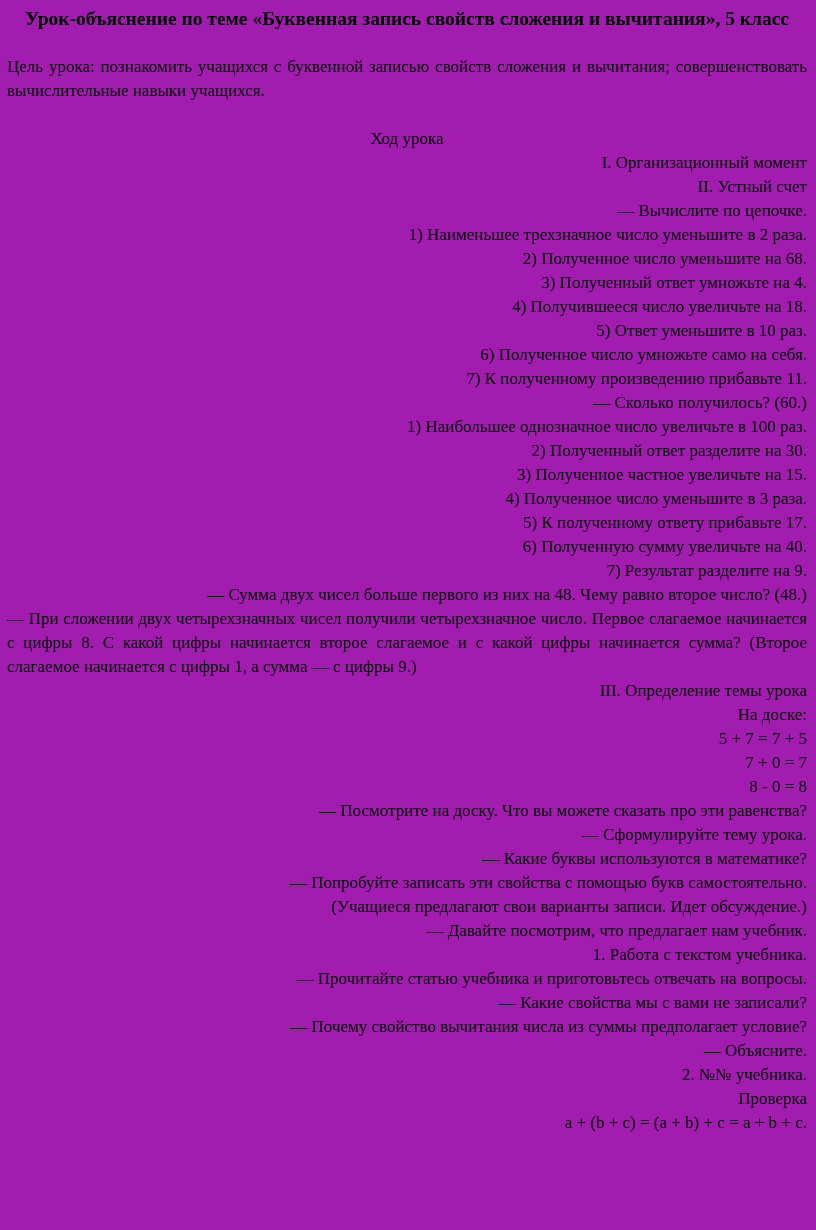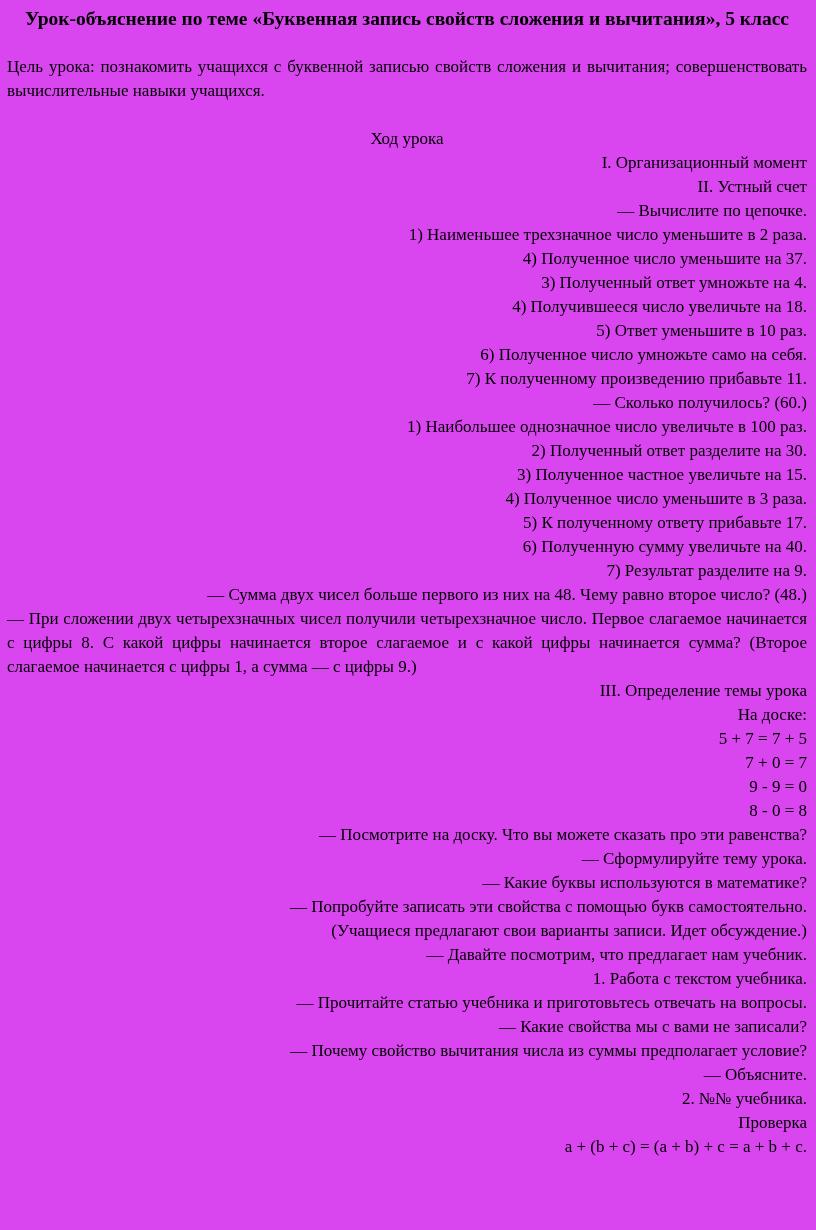--- a/index.html
+++ b/index.html
@@ -4,21 +4,21 @@
 <style>
   html, body {
     margin: 0;
     padding: 0;
     background: #ffffff;
   }
   .page {
     position: relative;
     width: 816px;
     height: 1230px;
-    background: #d946ef;
+    background: #a21caf;
     overflow: hidden;
     box-sizing: border-box;
     padding: 6px 9px 0 7px;
     font-family: "Liberation Serif", "DejaVu Serif", serif;
     font-size: 17px;
     line-height: 24px;
     color: #000000;
   }
   .page p.line {
     margin: 0;
@@ -43,41 +43,40 @@
   <div>
       <p class="line center bold title">Урок-объяснение по теме «Буквенная запись свойств сложения и вычитания», 5 класс</p>
       <p class="line left"></p>
       <p class="line justify">Цель урока: познакомить учащихся с буквенной записью свойств сложения и вычитания; совершенствовать вычислительные навыки учащихся.</p>
       <p class="line left"></p>
       <p class="line center">Ход урока</p>
       <p class="line left">I. Организационный момент</p>
       <p class="line left">II. Устный счет</p>
       <p class="line left">— Вычислите по цепочке.</p>
       <p class="line left">1) Наименьшее трехзначное число уменьшите в 2 раза.</p>
-      <p class="line left">4) Полученное число уменьшите на 37.</p>
+      <p class="line left">2) Полученное число уменьшите на 68.</p>
       <p class="line left">3) Полученный ответ умножьте на 4.</p>
       <p class="line left">4) Получившееся число увеличьте на 18.</p>
       <p class="line left">5) Ответ уменьшите в 10 раз.</p>
       <p class="line left">6) Полученное число умножьте само на себя.</p>
       <p class="line left">7) К полученному произведению прибавьте 11.</p>
       <p class="line left">— Сколько получилось? (60.)</p>
       <p class="line left">1) Наибольшее однозначное число увеличьте в 100 раз.</p>
       <p class="line left">2) Полученный ответ разделите на 30.</p>
       <p class="line left">3) Полученное частное увеличьте на 15.</p>
       <p class="line left">4) Полученное число уменьшите в 3 раза.</p>
       <p class="line left">5) К полученному ответу прибавьте 17.</p>
       <p class="line left">6) Полученную сумму увеличьте на 40.</p>
       <p class="line left">7) Результат разделите на 9.</p>
       <p class="line left">— Сумма двух чисел больше первого из них на 48. Чему равно второе число? (48.)</p>
       <p class="line justify">— При сложении двух четырехзначных чисел получили четырехзначное число. Первое слагаемое начинается с цифры 8. С какой цифры начинается второе слагаемое и с какой цифры начинается сумма? (Второе слагаемое начинается с цифры 1, а сумма — с цифры 9.)</p>
       <p class="line left">III. Определение темы урока</p>
       <p class="line left">На доске:</p>
       <p class="line left">5 + 7 = 7 + 5</p>
       <p class="line left">7 + 0 = 7</p>
-      <p class="line left">9 - 9 = 0</p>
       <p class="line left">8 - 0 = 8</p>
       <p class="line left">— Посмотрите на доску. Что вы можете сказать про эти равенства?</p>
       <p class="line left">— Сформулируйте тему урока.</p>
       <p class="line left">— Какие буквы используются в математике?</p>
       <p class="line left">— Попробуйте записать эти свойства с помощью букв самостоятельно.</p>
       <p class="line left">(Учащиеся предлагают свои варианты записи. Идет обсуждение.)</p>
       <p class="line left">— Давайте посмотрим, что предлагает нам учебник.</p>
       <p class="line left">1. Работа с текстом учебника.</p>
       <p class="line left">— Прочитайте статью учебника и приготовьтесь отвечать на вопросы.</p>
       <p class="line left">— Какие свойства мы с вами не записали?</p>

